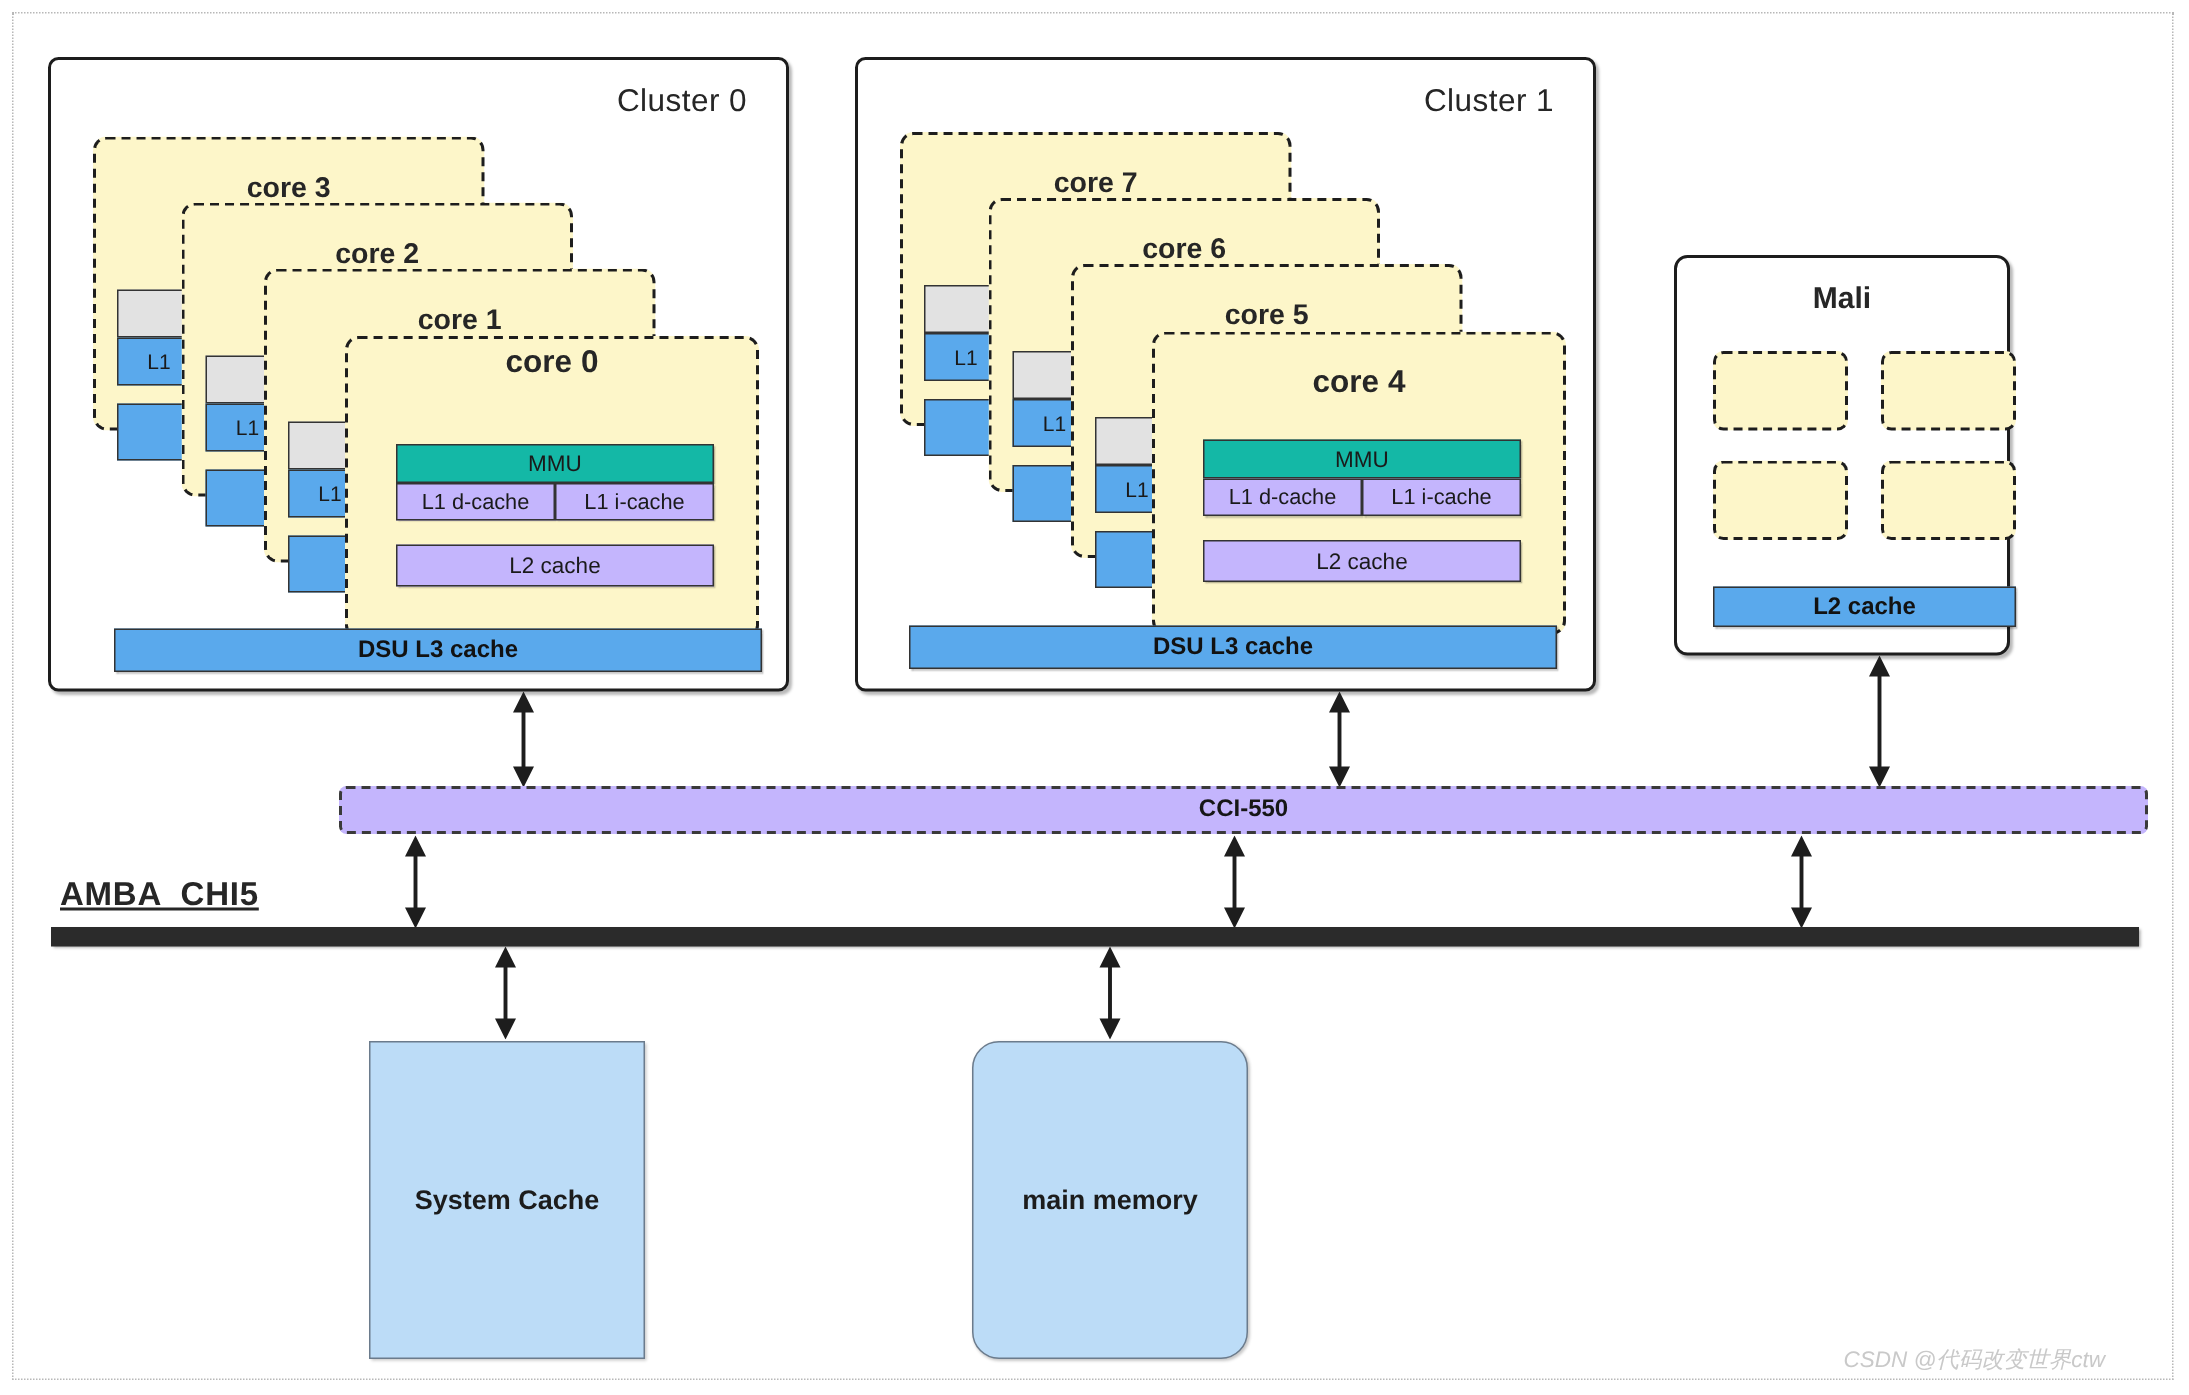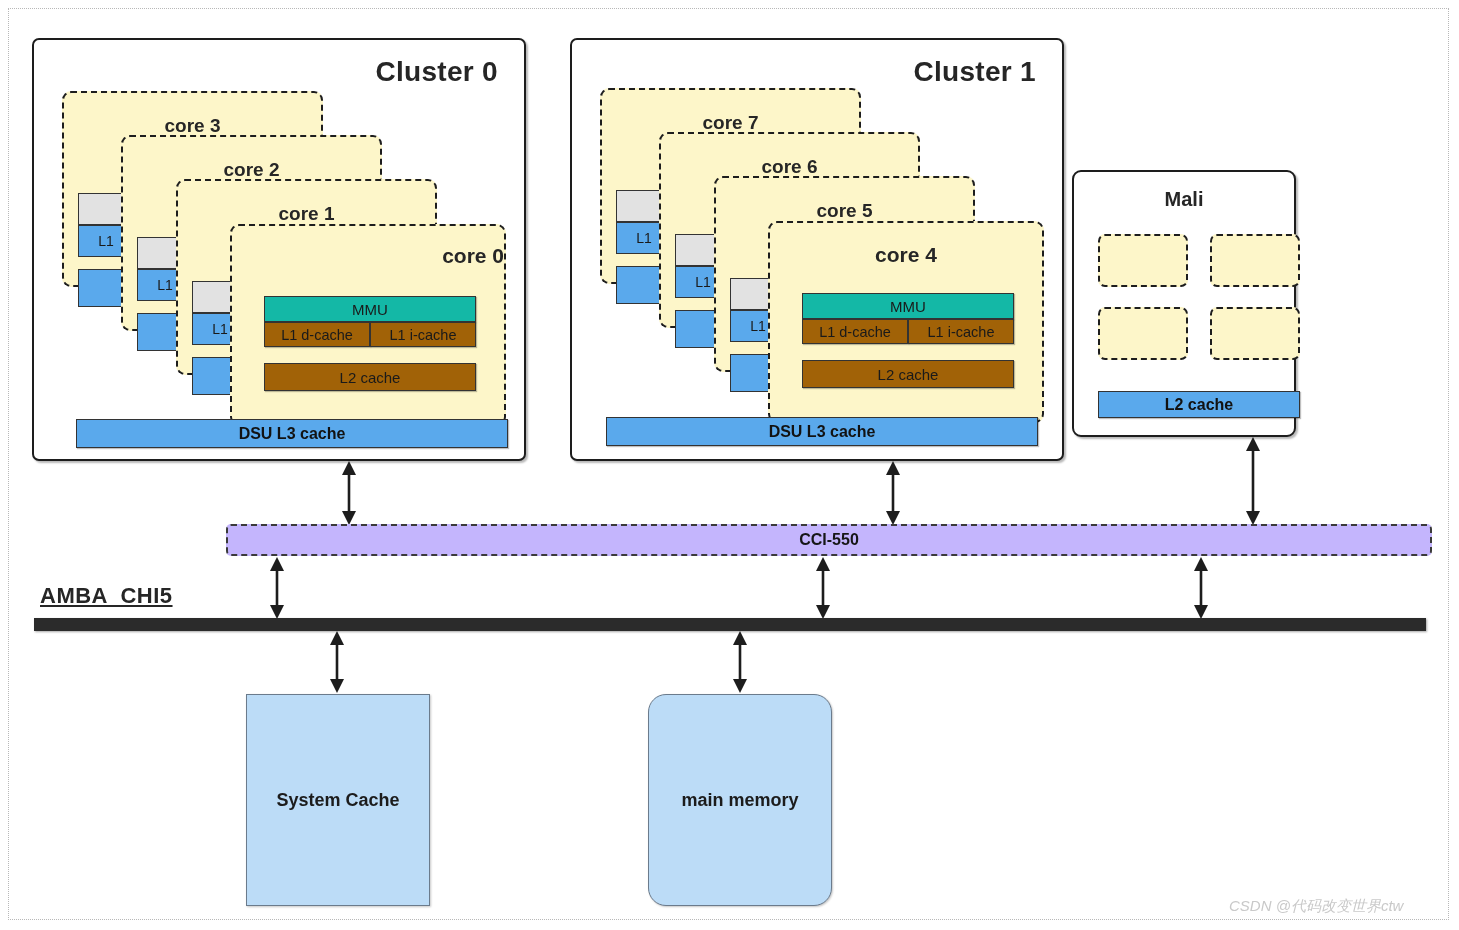--- a/index.html
+++ b/index.html
@@ -34,22 +34,22 @@
     background: #ffffff;
     border: 2.5px solid #1d1d1d;
     border-radius: 7px;
     box-sizing: border-box;
     box-shadow: 2px 2px 2px rgba(0,0,0,0.28);
   }
   .cluster-title {
     position: absolute;
     right: 26px;
     top: 16px;
-    font-size: 28px;
-    font-weight: bold;
+    font-size: 21px;
+    font-weight: normal;
     color: #262626;
     letter-spacing: .3px;
   }
 
   
   .core {
     position: absolute;
     background: #fdf6c9;
     border: 2.5px dashed #1d1d1d;
     border-radius: 9px;
@@ -72,21 +72,21 @@
     box-sizing: border-box;
     border: 1.4px solid #333333;
     display: flex;
     align-items: center;
     justify-content: center;
     font-size: 14.5px;
     color: #1a1a1a;
     box-shadow: 1px 1px 1px rgba(0,0,0,0.25);
   }
   .blk.gray { background: #14b8a6; }
-  .blk.blue { background: #a16207; }
+  .blk.blue { background: #c4b5fd; }
 
   
   .stub {
     position: absolute;
     box-sizing: border-box;
     border: 1.4px solid #333333;
     display: flex;
     align-items: center;
     justify-content: center;
     font-size: 14px;
@@ -219,21 +219,21 @@
     </div>
 
     <div class="core" style="left:142px; top:139px; width:261px; height:196px;">
       <div class="core-label" style="top:22px;">core 1</div>
       <div class="stub gray" style="left:14px; top:100px; width:56px; height:32px;"></div>
       <div class="stub blue" style="left:14px; top:132px; width:56px; height:32px;">L1</div>
       <div class="stub blue" style="left:14px; top:176px; width:56px; height:38px;"></div>
     </div>
 
     <div class="core" style="left:196px; top:184px; width:276px; height:202px;">
-      <div class="core-label big" style="top:18px;text-align:right;">core 0</div>
+      <div class="core-label big" style="top:4px;">core 0</div>
 
       <div class="blk gray" style="left:32px; top:70px; width:212px; height:26px; font-size:15px;">MMU</div>
 
       <div class="blk blue" style="left:32px; top:96px; width:106px; height:25px;">L1 d-cache</div>
       <div class="blk blue" style="left:138px; top:96px; width:106px; height:25px;">L1 i-cache</div>
 
       <div class="blk blue" style="left:32px; top:137px; width:212px; height:28px; font-size:15px;">L2 cache</div>
     </div>
 
     <div class="dsu" style="left:42px; top:379px; width:432px; height:29px;">DSU  L3 cache</div>
@@ -270,21 +270,21 @@
 
       <div class="blk blue" style="left:32px; top:96px; width:106px; height:25px;">L1 d-cache</div>
       <div class="blk blue" style="left:138px; top:96px; width:106px; height:25px;">L1 i-cache</div>
 
       <div class="blk blue" style="left:32px; top:137px; width:212px; height:28px; font-size:15px;">L2 cache</div>
     </div>
 
     <div class="dsu" style="left:34px; top:377px; width:432px; height:29px;">DSU L3 cache</div>
   </div>
 
-  <div class="mali-box" style="left:1072px; top:170px; width:224px; height:267px;text-decoration:underline;">
+  <div class="mali-box" style="left:1116px; top:170px; width:224px; height:267px;text-decoration:underline;">
     <div class="mali-title" style="top:16px;">Mali</div>
 
     <div class="mali-unit" style="left:24px; top:62px; width:90px; height:53px;"></div>
     <div class="mali-unit" style="left:136px; top:62px; width:90px; height:53px;"></div>
     <div class="mali-unit" style="left:24px; top:135px; width:90px; height:53px;"></div>
     <div class="mali-unit" style="left:136px; top:135px; width:90px; height:53px;"></div>
 
     <div class="dsu" style="left:24px; top:219px; width:202px; height:27px;">L2 cache</div>
   </div>
 

